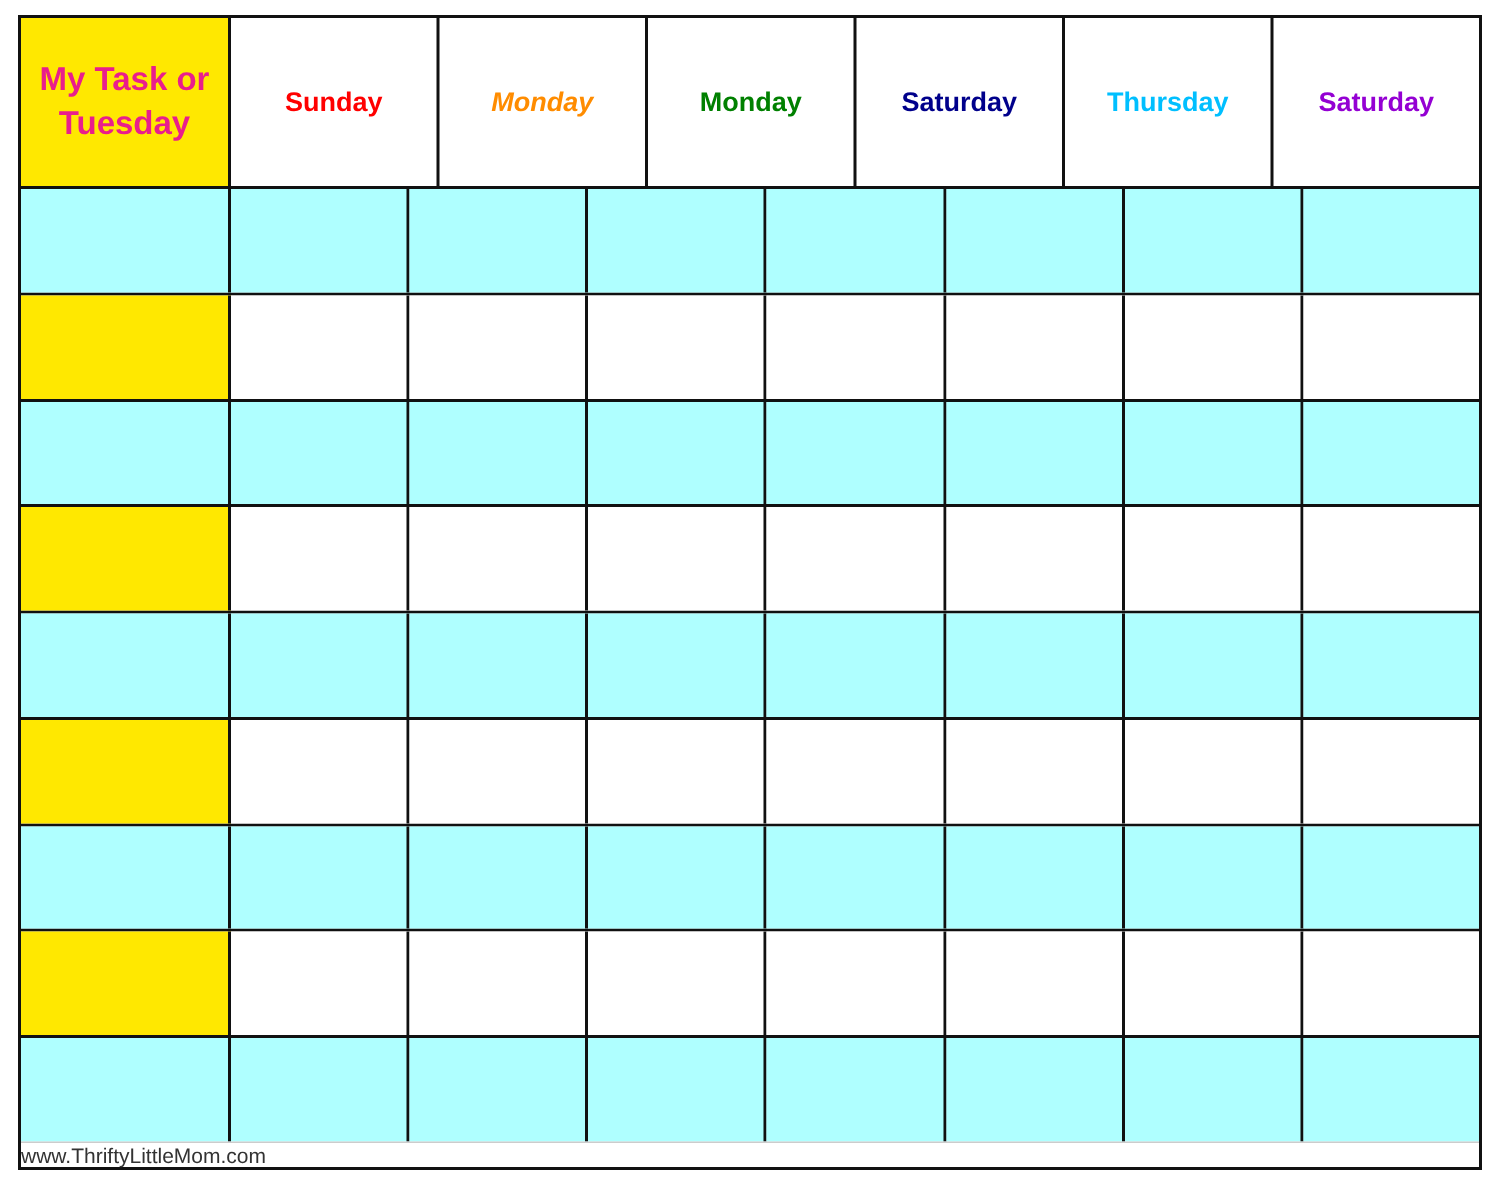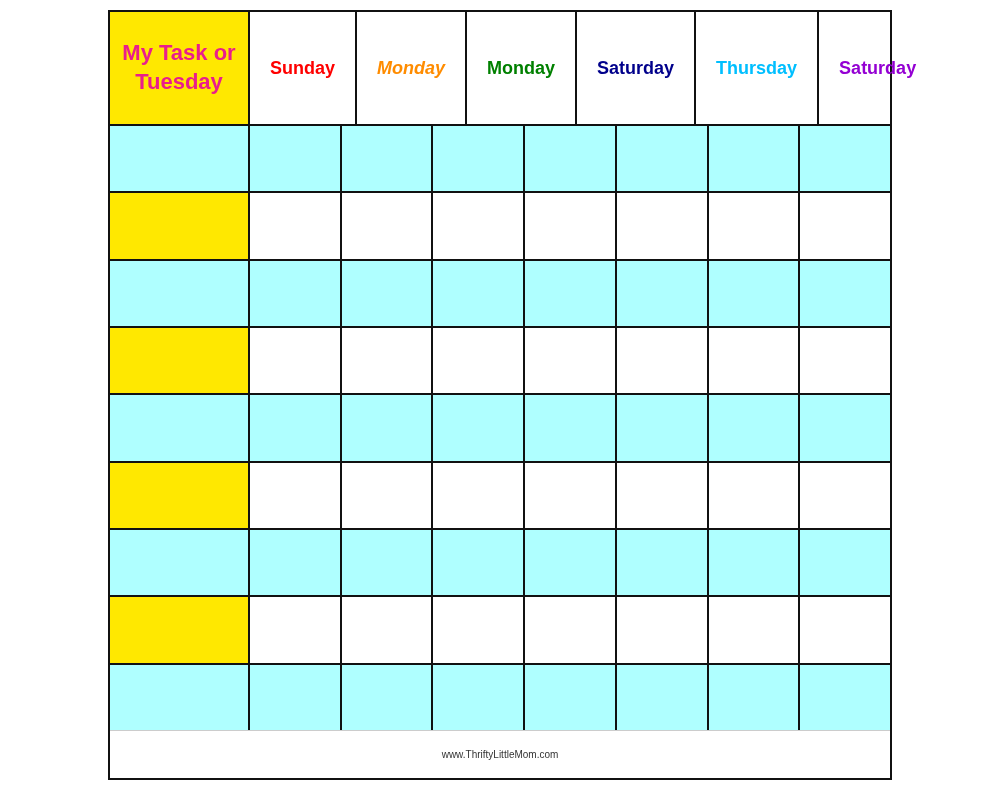--- a/index.html
+++ b/index.html
@@ -12,21 +12,21 @@
       width: 1000px;
       height: 790px;
       background: #fff;
       display: flex;
       align-items: center;
       justify-content: center;
       font-family: Arial, sans-serif;
     }
 
     .page-wrapper {
-      width: 784px;
+      width: 976px;
       height: 770px;
       display: flex;
       flex-direction: column;
       border: 2px solid #111;
       background: #fff;
     }
 
     .table-container {
       flex: 1;
       display: flex;
@@ -127,23 +127,23 @@
     
     .row-cyan .day-cell {
       background: #AFFFFF;
     }
 
     .row-white .day-cell {
       background: #FFFFFF;
     }
 
     .footer {
-      text-align: center;
-      padding: 18px;
-      font-size: 10px;
+      text-align: left;
+      padding: 0;
+      font-size: 14px;
       color: #333;
       border-top: 1px solid #ccc;
     }
   </style>
 </head>
 <body>
 
 <div class="page-wrapper">
   <div class="table-container">
 

